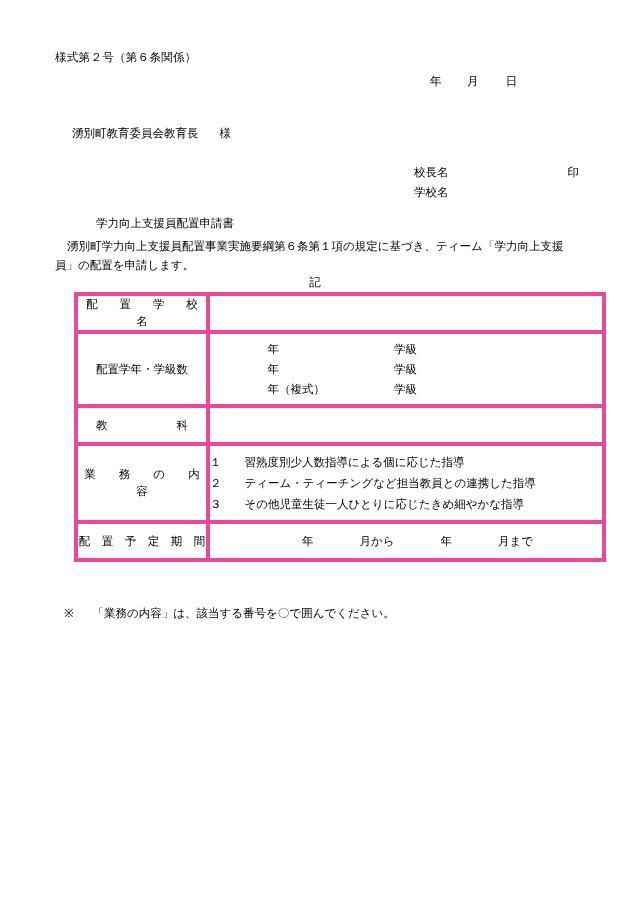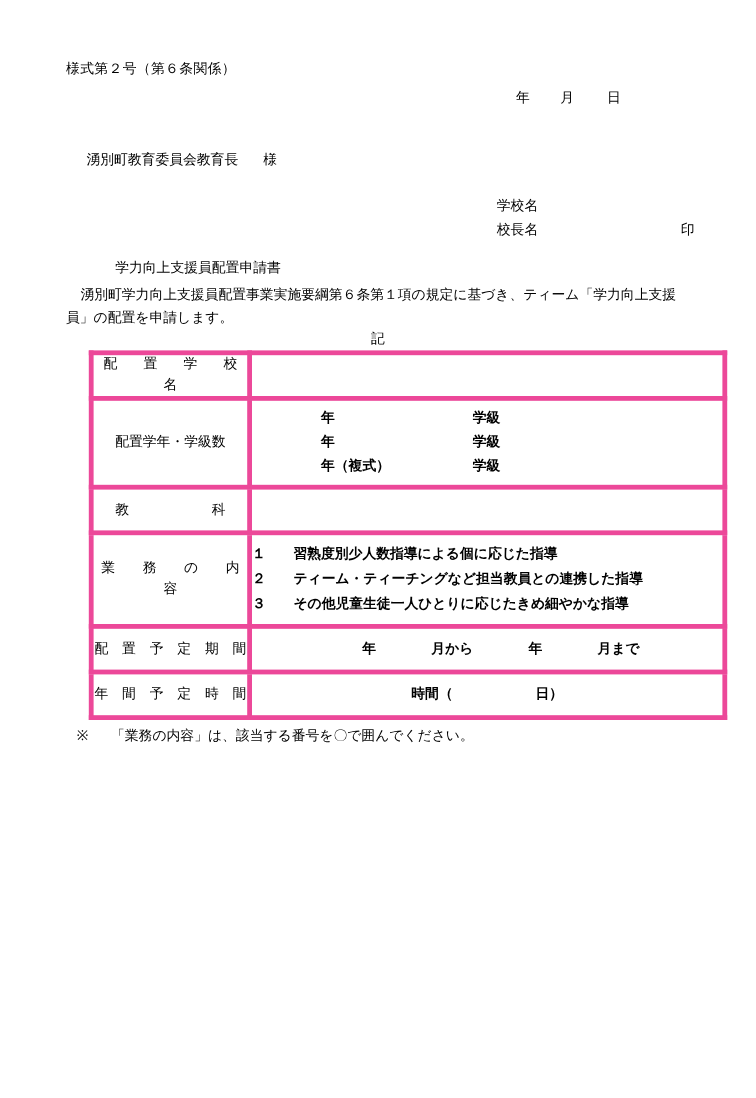--- a/index.html
+++ b/index.html
@@ -103,21 +103,20 @@
   }
   td.label {
     width: 128px;
     text-align: center;
     padding: 6px 4px;
     line-height: 17px;
   }
   td.value {
     padding: 6px 10px;
     line-height: 19px;
-    font-weight: bold;
   }
   .sp-label {
     letter-spacing: 0.45em;
     padding-left: 0.45em;
     display: inline-block;
   }
   .row-school td { height: 34px; }
   .row-grade td { height: 70px; }
   .row-subject td { height: 34px; }
   .row-duty td { height: 74px; }
@@ -168,25 +167,25 @@
     <span class="date-d">日</span>
   </div>
 
   <div class="addressee">
     <span>湧別町教育委員会教育長</span>
     <span class="sama">様</span>
   </div>
 
   <div class="school-block">
     <div class="row">
-      <span>学校名</span>
+      <span>校長名</span>
+      <span class="seal">印</span>
     </div>
     <div class="row">
-      <span>校長名</span>
-      <span class="seal">印</span>
+      <span>学校名</span>
     </div>
   </div>
 
   <div class="doc-title">学力向上支援員配置申請書</div>
 
   <div class="body-text">湧別町学力向上支援員配置事業実施要綱第６条第１項の規定に基づき、ティーム「学力向上支援員」の配置を申請します。</div>
 
   <div class="ki">記</div>
 
   <table class="form">
@@ -229,26 +228,20 @@
         </td>
       </tr>
 
       <tr class="row-period">
         <td class="label">
           <span>配　置　予　定　期　間</span>
         </td>
         <td class="value period-val">　　年　　　　月から　　　　年　　　　月まで</td>
       </tr>
 
-      <tr class="row-hours">
-        <td class="label">
-          <span>年　間　予　定　時　間</span>
-        </td>
-        <td class="value hours-val">時間（　　　　　　日）</td>
-      </tr>
     </tbody>
   </table>
 
   <div class="note">
     <span class="mark">※</span>
     <span>「業務の内容」は、該当する番号を〇で囲んでください。</span>
   </div>
 
 </div>
 

